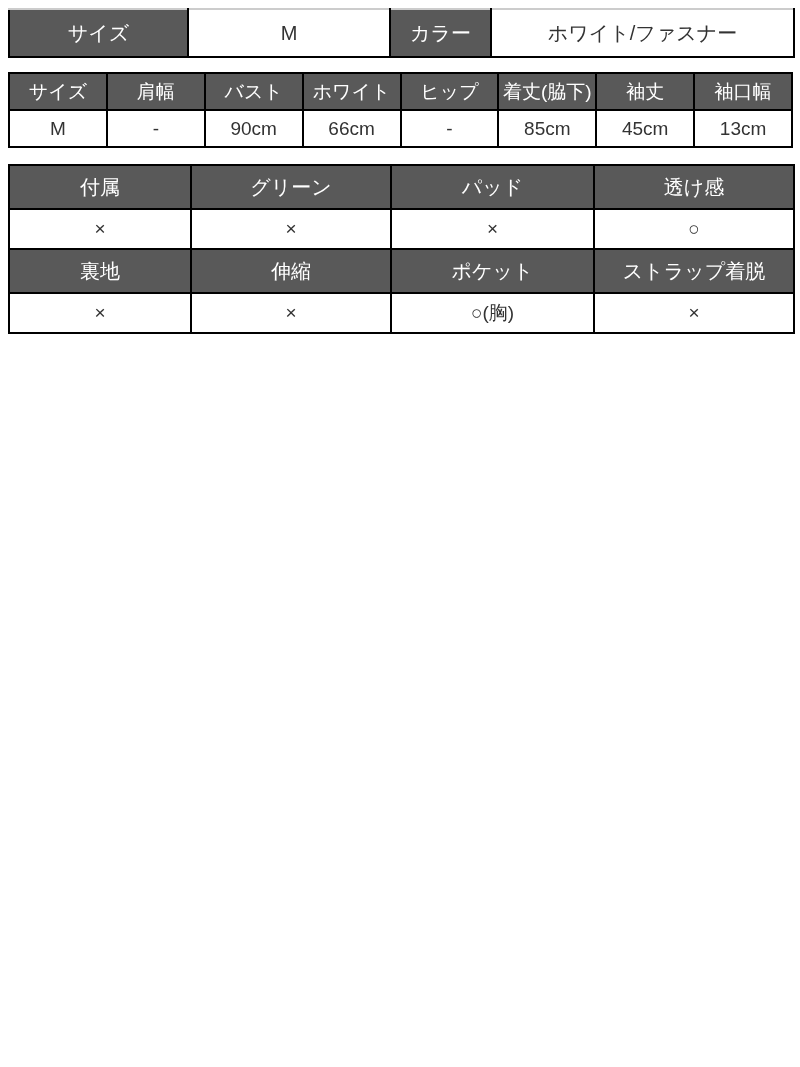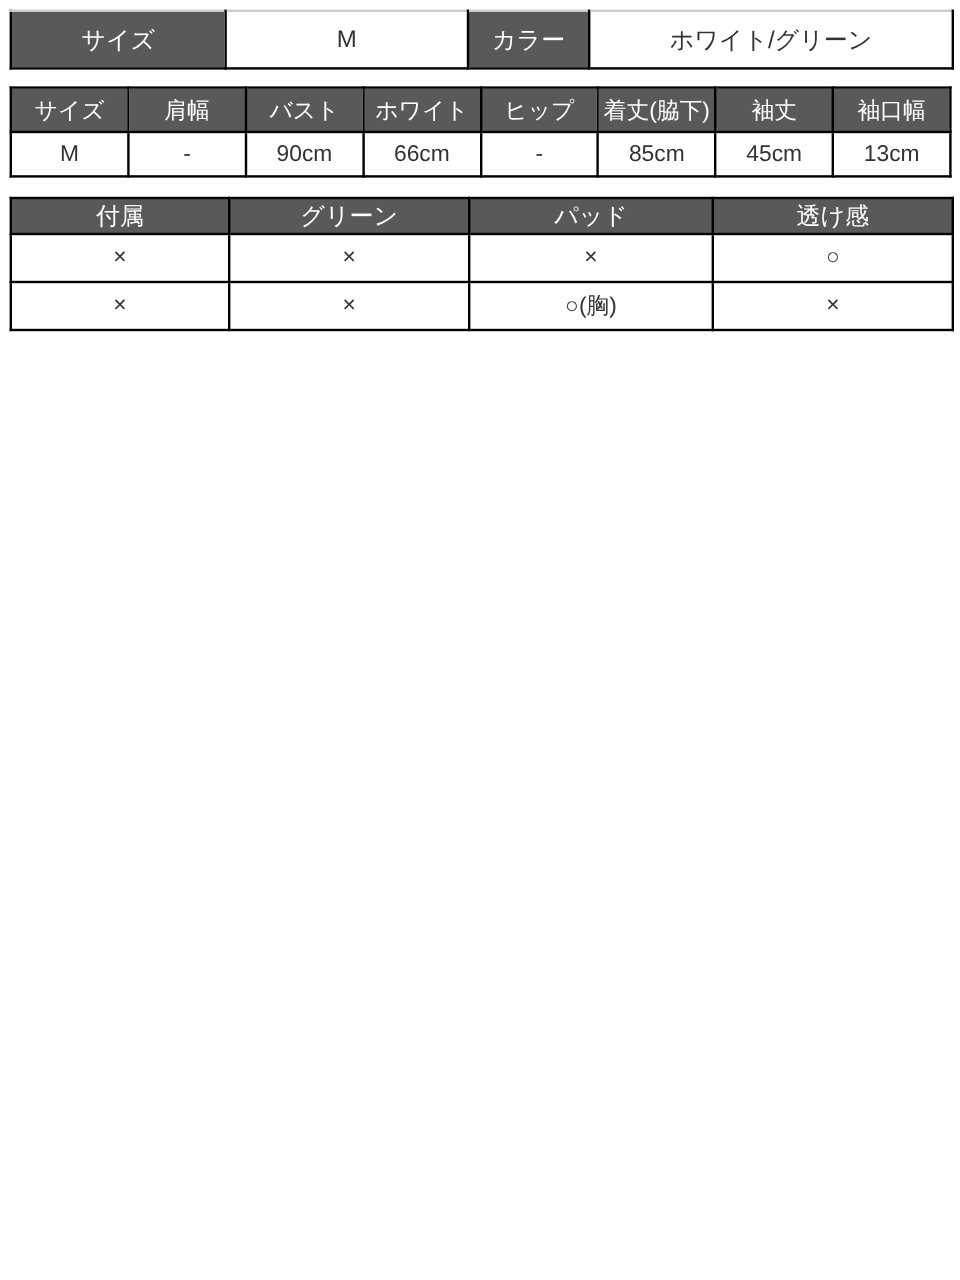--- a/index.html
+++ b/index.html
@@ -42,40 +42,40 @@
   .t-info { margin-bottom: 14px; }
   .t-info tr { height: 48px; }
   .t-info tr:first-child th,
   .t-info tr:first-child td { border-top: 2px solid #cccccc; }
   
   .t-meas { margin-bottom: 16px; }
   .t-meas tr { height: 37px; }
   .t-meas th { font-size: 19px; }
   .t-meas td { font-size: 19px; }
   
-  .t-feat .hrow { height: 30px; margin-top: 20px; }
+  .t-feat .hrow { height: 44px; margin-top: 20px; }
   .t-feat .vrow { height: 40px; }
   .t-feat td { font-size: 19px; }
 </style>
 </head>
 <body>
 
 <table class="t-info">
   <colgroup>
     <col style="width:179px">
       <col style="width:202px">
       <col style="width:101px">
       <col style="width:303px">
   </colgroup>
   <tbody>
       <tr>
     <th class="hd">サイズ</th>
     <td class="val">M</td>
     <th class="hd">カラー</th>
-    <td class="val">ホワイト/グリーン</td>
+    <td class="val">ホワイト/ファスナー</td>
   </tr>
 </tbody>
   </table>
 
 <table class="t-meas">
   <tbody>
       <tr>
     <th class="hd">サイズ</th>
     <th class="hd">肩幅</th>
     <th class="hd">バスト</th>
@@ -111,20 +111,26 @@
     <th class="hd">グリーン</th>
     <th class="hd">パッド</th>
     <th class="hd">透け感</th>
   </tr>
   <tr class="vrow">
     <td class="val">×</td>
     <td class="val">×</td>
     <td class="val">×</td>
     <td class="val">○</td>
   </tr>
+  <tr class="hrow">
+    <th class="hd">裏地</th>
+    <th class="hd">伸縮</th>
+    <th class="hd">ポケット</th>
+    <th class="hd">ストラップ着脱</th>
+  </tr>
   <tr class="vrow">
     <td class="val">×</td>
     <td class="val">×</td>
     <td class="val">○(胸)</td>
     <td class="val">×</td>
   </tr>
 </tbody>
   </table>
 
 </body></html>

